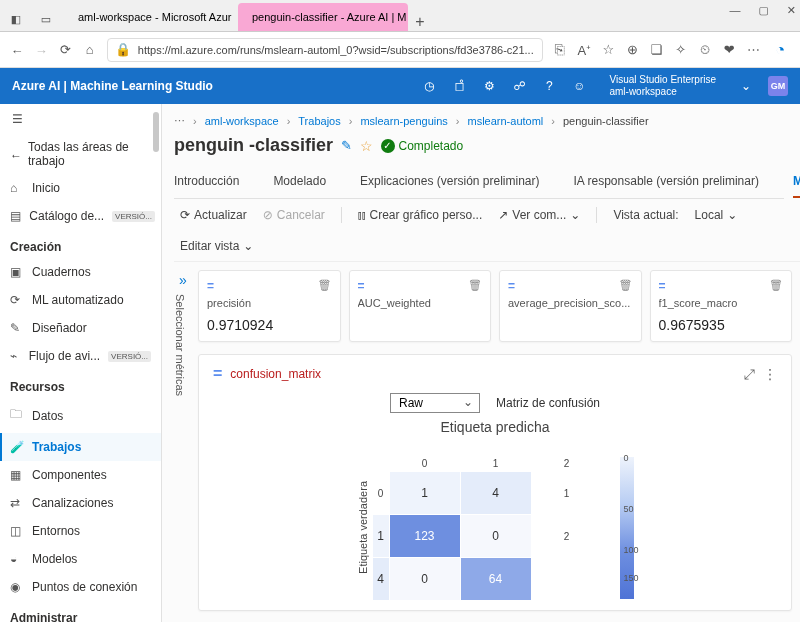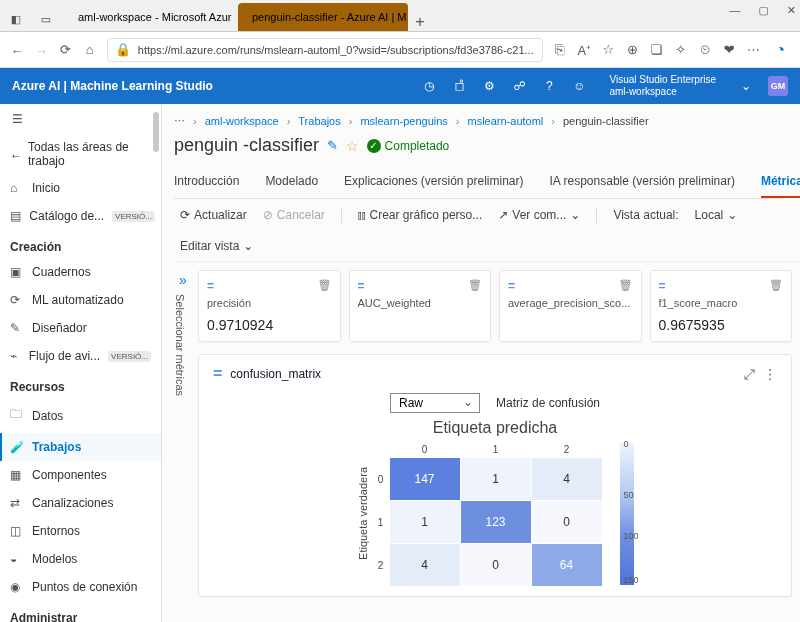--- a/index.html
+++ b/index.html
@@ -1,20 +1,20 @@
 <!DOCTYPE html>
 <html><head>
 <meta charset="utf-8">
 <style>
 * { box-sizing: border-box; margin: 0; padding: 0; font-family: "Segoe UI", Arial, sans-serif; }
 body { width: 800px; height: 622px; overflow: hidden; background: #f3f2f1; display: flex; flex-direction: column; }
 .browser-chrome { height: 32px; background: #f0f0f0; display: flex; align-items: flex-end; border-bottom: 1px solid #ccc; }
 .win-controls { position: absolute; right: 4px; top: 4px; display: flex; gap: 18px; color: #555; font-size: 11px; }
 .tab { height: 28px; padding: 0 8px; display: flex; align-items: center; font-size: 11px; margin-left: 4px; border-radius: 4px 4px 0 0; max-width: 170px; overflow: hidden; white-space: nowrap; gap: 6px; }
-.tab.active { background: #a16207; }
+.tab.active { background: #f9a8d4; }
 .favicon { width: 12px; height: 12px; background: #0078d4; border-radius: 2px; }
 .tab.inactive .favicon { background: #0066b8; }
 .tab-add { width: 24px; text-align: center; color: #555; }
 .shield-ico { width: 16px; height: 16px; color: #555; display:flex; align-items:center; justify-content:center; font-size:11px; margin: 0 6px 4px 8px;}
 .addr-bar { height: 36px; background: #fff; display: flex; align-items: center; gap: 10px; padding: 0 10px; border-bottom: 1px solid #ddd; }
 .addr-ico { width: 16px; height: 16px; color: #555; display:flex; align-items:center; justify-content:center; font-size:13px; }
 .url-box { flex: 1; display: flex; align-items: center; font-size: 11px; color: #444; gap: 6px; background:#fff; border:1px solid #ddd; border-radius:4px; padding:3px 8px; }
 .url-text { overflow: hidden; white-space: nowrap; text-overflow: ellipsis; }
 .bing { width: 22px; height: 22px; color:#0078d4; font-weight:bold; font-size:16px; display:flex; align-items:center; justify-content:center; }
 .blue-bar { height: 36px; background: #1870c8; display: flex; align-items: center; padding: 0 12px; color: #fff; font-size: 12px; }
@@ -34,26 +34,26 @@
 .side-item.active .si-ico { color:#0078d4; }
 .side-section { padding: 10px 10px 4px; font-size: 12px; font-weight: 600; color: #323130; }
 .badge { font-size: 8px; background:#eaeaea; color:#555; padding:1px 3px; border-radius:2px; }
 .main { flex: 1; overflow: hidden; background:#fbfbfb; position:relative; }
 .main-scroll { height: 100%; overflow-y: auto; padding: 10px 0 10px 12px; }
 .breadcrumb { display: flex; align-items: center; gap: 8px; font-size: 11px; color: #0078d4; flex-wrap:wrap; }
 .breadcrumb .sep { color: #888; }
 .breadcrumb .bc-last { color:#444; }
 .bc-more { color:#666; }
 .title-row { display: flex; align-items: center; gap: 8px; margin: 8px 0 12px; }
-.title-text { font-size: 18px; font-weight: 400; color:#323130; }
+.title-text { font-size: 18px; font-weight: 700; color:#323130; }
 .pencil { color:#0078d4; font-size:13px; }
 .star { color:#e8a33d; font-size:14px; }
 .status-pill { display:flex; align-items:center; gap:4px; color:#107c10; font-size:12px; }
 .status-dot { width:14px; height:14px; border-radius:50%; background:#107c10; color:#fff; font-size:10px; display:flex; align-items:center; justify-content:center; }
-.tabs-row { display: flex; gap: 26px; border-bottom: 1px solid #e1e1e1; margin-right:16px; font-size: 12px; color:#444; }
+.tabs-row { display: flex; gap: 34px; border-bottom: 1px solid #e1e1e1; margin-right:16px; font-size: 12px; color:#444; }
 .tab-item { padding: 6px 0 8px; cursor:pointer; white-space:nowrap; }
 .tab-item.active { color:#0078d4; border-bottom: 2px solid #c2410c; font-weight:600; }
 .toolbar { display: flex; align-items: center; gap: 16px; padding: 8px 6px; font-size: 12px; color:#444; border-bottom:1px solid #eee; flex-wrap:wrap; }
 .tb-item { display:flex; align-items:center; gap:4px; cursor:pointer; }
 .tb-item.disabled { color:#aaa; }
 .tb-sep { width:1px; height:16px; background:#ddd; }
 .metrics-area { display:flex; gap:6px; margin-top:8px; }
 .side-handle { width: 18px; color:#0078d4; font-size:14px; text-align:center; padding-top:2px; cursor:pointer;}
 .side-handle-text { writing-mode: vertical-rl; font-size:11px; color:#555; margin-top:6px; }
 .cards-wrap { flex:1; display:flex; flex-direction:column; gap:12px; padding-right:8px; }
@@ -64,21 +64,21 @@
 .card-name { font-size:11px; color:#555; margin:4px 0 8px; white-space:nowrap; overflow:hidden; text-overflow:ellipsis; }
 .card-val { font-size:14px; color:#222; }
 .conf-card { background:#fff; border:1px solid #e5e5e5; border-radius:3px; padding:10px 14px; box-shadow:0 1px 2px rgba(0,0,0,0.04);}
 .conf-head { display:flex; align-items:center; gap:8px; }
 .conf-head .spacer { flex:1; }
 .conf-ico { color:#666; font-size:14px; cursor:pointer; }
 .conf-controls { display:flex; align-items:center; gap:16px; margin:10px 0 6px; justify-content:center;}
 .select-box { border:1px solid #888; padding:2px 20px 2px 8px; font-size:12px; position:relative; min-width:90px; }
 .select-box::after { content:"⌄"; position:absolute; right:6px; top:1px; color:#555; }
 .cm-label { font-size:12px; color:#333; }
-.cm-subtitle { text-align:center; font-size:16px; color:#444; margin-bottom:4px; }
+.cm-subtitle { text-align:center; font-size:14px; color:#444; margin-bottom:20px; }
 .cm-grid { display:flex; align-items:center; gap:4px; justify-content:center; }
 .cm-ylab { writing-mode: vertical-rl; transform: rotate(180deg); font-size:11px; color:#444; }
 .cm-table { display:grid; grid-template-columns: 16px repeat(3, 70px); grid-template-rows: 16px repeat(3, 42px); gap:1px; }
 .cm-hdr { font-size:10px; color:#444; display:flex; align-items:center; justify-content:center; }
 .cm-cell { display:flex; align-items:center; justify-content:center; font-size:12px; color:#333; }
 .colorbar { width:14px; height:142px; margin-left:14px; background: linear-gradient(#eef3fc, #b8cdf3, #6e8fe0, #4f73d6); position:relative; }
 .cb-tick { position:absolute; left:18px; font-size:9px; color:#555; }
 .trash { color:#888; font-size:11px; }
 </style>
 </head>
@@ -313,56 +313,55 @@
                   <span class="trash">🗑</span>
                 </div>
      <div class="card-name">f1_score_macro</div>
      <div class="card-val">0.9675935</div>
    </div>
             </div>
 
           <div class="conf-card">
             <div class="conf-head">
               <span class="card-eq">=</span>
-              <span style="font-size:12px;color:#0f172a">confusion_matrix</span>
+              <span style="font-size:12px;color:#b91c1c">confusion_matrix</span>
               <span class="spacer"></span>
               <span class="conf-ico">⤢</span>
               <span class="conf-ico">⋮</span>
             </div>
             <div class="conf-controls">
               <div class="select-box"><span>Raw</span></div>
               <span class="cm-label">Matriz de confusión</span>
             </div>
             <div class="cm-subtitle">Etiqueta predicha</div>
             <div class="cm-grid">
               <span class="cm-ylab">Etiqueta verdadera</span>
               <div class="cm-table" id="cm-table">
                   <div></div>
                   <div class="cm-hdr">0</div>
                   <div class="cm-hdr">1</div>
                   <div class="cm-hdr">2</div>
                   <div class="cm-hdr">0</div>
-                  <div class="cm-cell" style="background:#5b80e0;color:#fff">147</div>
                   <div class="cm-cell" style="background:#eef3fc;color:#333">1</div>
                   <div class="cm-cell" style="background:#e4ecfa;color:#333">4</div>
                   <div class="cm-hdr">1</div>
                   <div class="cm-cell" style="background:#eef3fc;color:#333">1</div>
                   <div class="cm-cell" style="background:#6e8fe0;color:#fff">123</div>
                   <div class="cm-cell" style="background:#f6f8fd;color:#333">0</div>
                   <div class="cm-hdr">2</div>
                   <div class="cm-cell" style="background:#e4ecfa;color:#333">4</div>
                   <div class="cm-cell" style="background:#f6f8fd;color:#333">0</div>
                   <div class="cm-cell" style="background:#8ea9e8;color:#fff">64</div>
                 </div>
               <div style="position:relative">
                 <div class="colorbar"></div>
                 <span class="cb-tick" style="top:-4px">0</span>
                 <span class="cb-tick" style="top:47px">50</span>
                 <span class="cb-tick" style="top:88px">100</span>
-                <span class="cb-tick" style="top:132px">150</span>
+                <span class="cb-tick" style="top:116px">150</span>
               </div>
             </div>
           </div>
         </div>
       </div>
     </div>
   </div>
 </div>
 
 </body></html>

